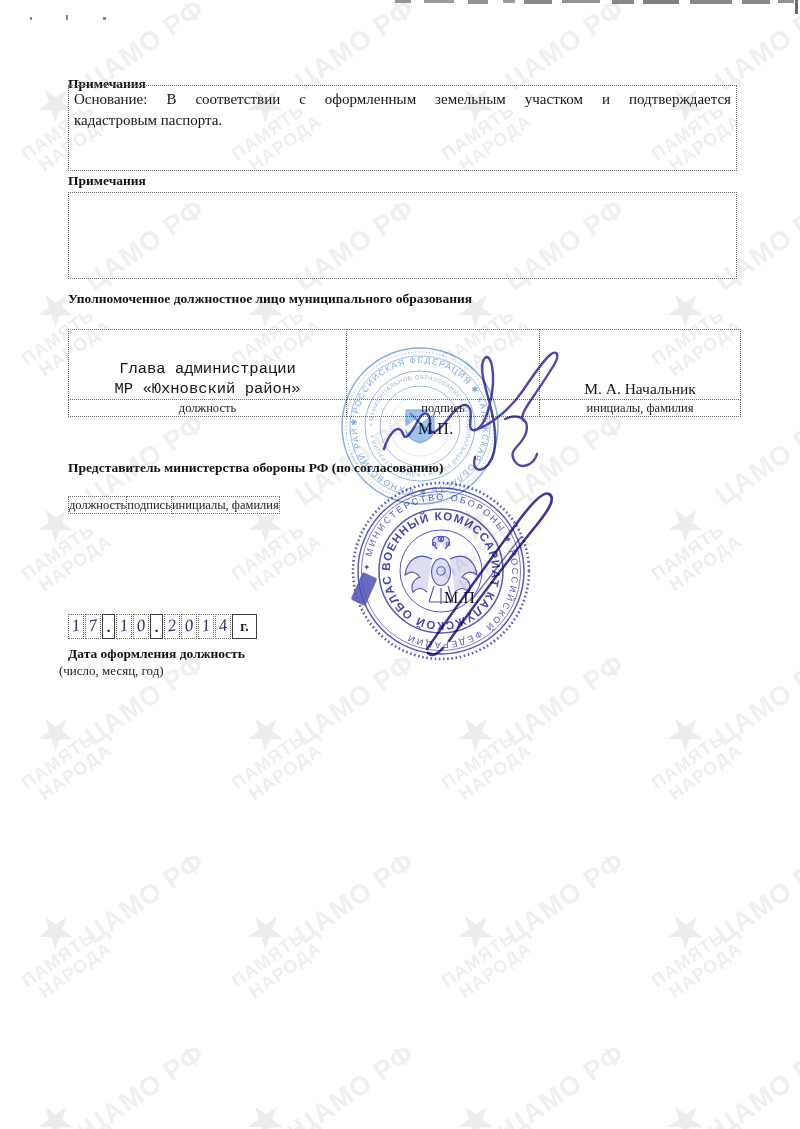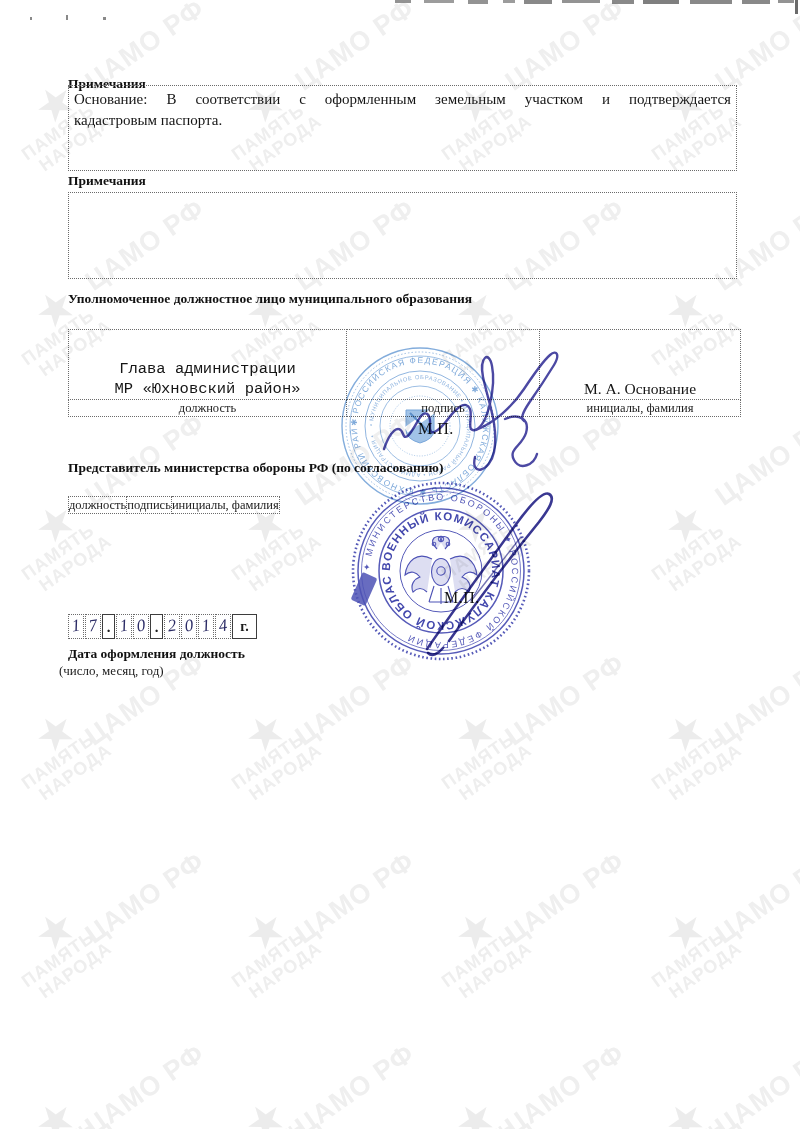--- a/index.html
+++ b/index.html
@@ -254,21 +254,21 @@
     <div class="dotted-box" style="top:192px;height:85px"></div>
 
     <div class="h-bold" style="top:291px">Уполномоченное должностное лицо муниципального образования</div>
 
     <table class="sig-table" style="top:329px">
       <tbody>
           <tr style="height:70px">
         <td class="col-pos cell-value pos1 pre-line">Глава администрации
 МР «Юхновский район»</td>
         <td class="col-sig cell-value"></td>
-        <td class="col-name cell-value name1">М. А. Основание</td>
+        <td class="col-name cell-value name1">М. А. Начальник</td>
       </tr>
       <tr>
         <td class="cell-label">должность</td>
         <td class="cell-label">подпись</td>
         <td class="cell-label">инициалы, фамилия</td>
       </tr>
     </tbody>
       </table>
     <div class="mp" style="left:418px;top:420px">М.П.</div>
 

